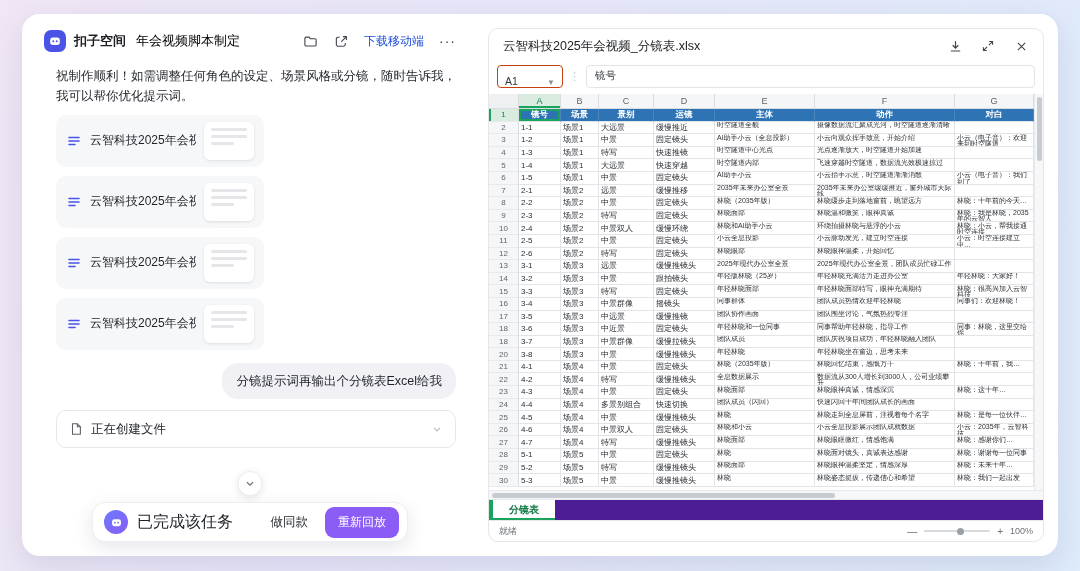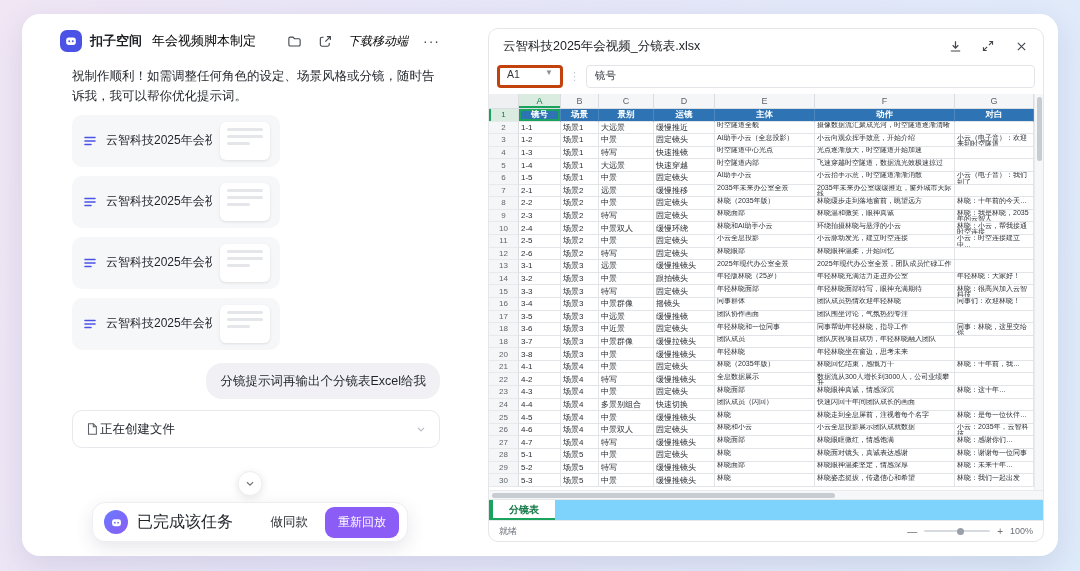--- a/index.html
+++ b/index.html
@@ -3,44 +3,44 @@
 <meta charset="utf-8">
 <style>
   *{margin:0;padding:0;box-sizing:border-box;}
   html,body{width:1080px;height:571px;overflow:hidden;}
   body{font-family:"Liberation Sans","DejaVu Sans",sans-serif;
        background:linear-gradient(105deg,#f0e6f4 0%,#e8e6f8 35%,#deebfa 100%);}
   .window{position:absolute;left:22px;top:14px;right:22px;bottom:15px;background:#fff;
           border-radius:18px;box-shadow:0 10px 30px rgba(80,80,140,.14);display:flex;overflow:hidden;}
 
   
-  .chat{width:456px;flex-shrink:0;display:flex;flex-direction:column;padding:10px 38px 14px;position:relative;min-width:0;}
+  .chat{width:456px;flex-shrink:0;display:flex;flex-direction:column;padding:10px 22px 14px;position:relative;min-width:0;}
   .chat-header{height:34px;display:flex;align-items:center;gap:8px;flex-shrink:0;}
   .logo{width:22px;height:22px;border-radius:7px;background:#4b53e6;display:flex;align-items:center;justify-content:center;flex-shrink:0;}
   .app-name{font-size:13px;font-weight:bold;color:#1c1f23;}
   .doc-title{font-size:13px;color:#000000;margin-left:2px;}
   .header-right{margin-left:auto;display:flex;align-items:center;gap:15px;color:#42464d;}
   .hicon{width:16px;height:16px;display:flex;align-items:center;justify-content:center;cursor:pointer;color:#42464d;}
-  .dl-label{font-size:12px;color:#000000;cursor:pointer;font-style:italic;}
+  .dl-label{font-size:12px;color:#1d4ed8;cursor:pointer;}
   .more{font-size:14px;color:#42464d;letter-spacing:1px;cursor:pointer;}
 
   .messages{flex:1;min-height:0;overflow:hidden;padding-top:8px;font-size:12.5px;color:#1f2329;line-height:1.6;margin-left:12px;}
   .intro{margin-bottom:8px;}
   .file-card{width:208px;background:#f6f7f9;border-radius:10px;padding:8px 10px;display:flex;align-items:center;gap:8px;
              margin:9px 0;height:52px;overflow:hidden;cursor:pointer;}
   .file-name{font-size:12px;color:#1f2329;white-space:nowrap;overflow:hidden;}
   .file-thumb{margin-left:auto;width:50px;height:38px;background:#fff;border-radius:6px;flex-shrink:0;
               box-shadow:0 1px 3px rgba(0,0,0,.10);padding:6px 7px;display:flex;flex-direction:column;gap:4px;}
   .file-thumb i{display:block;height:3px;background:#e4e6ea;border-radius:2px;}
   .file-thumb i:last-child{width:65%;}
   .user-msg{margin:13px 0 9px auto;background:#f1f1f5;border-radius:16px;padding:8px 14px;font-size:12.5px;
             width:fit-content;max-width:330px;color:#1f2329;}
   .reply{margin:4px 0 0;}
   .task-card{margin-top:11px;border:1px solid #e7e8ec;border-radius:10px;height:38px;display:flex;align-items:center;
-             gap:1px;padding:0 12px;font-size:12.5px;color:#1f2329;cursor:pointer;}
+             gap:8px;padding:0 12px;font-size:12.5px;color:#1f2329;cursor:pointer;}
   .task-card .chev{margin-left:auto;color:#b9bdc5;display:flex;}
 
   .scroll-down{position:absolute;left:50%;transform:translateX(-50%);bottom:60px;width:25px;height:25px;border-radius:50%;
                background:#fff;border:1px solid #ebedf0;box-shadow:0 2px 8px rgba(0,0,0,.10);display:flex;align-items:center;
                justify-content:center;color:#6b7075;cursor:pointer;z-index:3;}
   .footer-bar{flex-shrink:0;margin:6px auto 0;width:316px;height:40px;background:#fff;border:1px solid #edeef2;border-radius:13px;
               box-shadow:0 6px 18px rgba(60,60,100,.12);display:flex;align-items:center;gap:9px;padding:0 8px 0 11px;}
   .avatar{width:24px;height:24px;border-radius:50%;background:linear-gradient(135deg,#6a7bff,#8a5cf6);display:flex;
           align-items:center;justify-content:center;flex-shrink:0;}
   .footer-status{font-size:16px;color:#1f2329;white-space:nowrap;}
@@ -49,21 +49,21 @@
   .btn-replay{background:#8b5cf6;color:#fff;font-size:12px;border:none;border-radius:9px;padding:7px 13px;cursor:pointer;
               font-family:inherit;}
 
   
   .excel-outer{flex:1;padding:14px 14px 14px 10px;min-width:0;}
   .excel{height:100%;border:1px solid #e4e6ea;border-radius:10px;display:flex;flex-direction:column;overflow:hidden;background:#fff;}
   .x-header{height:34px;display:flex;align-items:center;padding:0 14px;flex-shrink:0;justify-content:flex-end;}
   .x-title{font-size:12.5px;color:#1c1f23;white-space:nowrap;overflow:hidden;}
   .x-icons{margin-left:auto;display:flex;align-items:center;gap:17px;color:#5b6066;}
   .formula{height:24px;margin:1px 8px 6px;display:flex;align-items:center;gap:6px;flex-shrink:0;}
-  .cellref{width:66px;height:23px;border:3px solid #c2410c;border-radius:4px;display:flex;align-items:flex-start;
+  .cellref{width:66px;height:23px;border:1px solid #c2410c;border-radius:4px;display:flex;align-items:flex-end;
            justify-content:space-between;padding:0 7px;font-size:10.5px;color:#33373d;}
   .caret{font-size:8px;color:#8a8f96;}
   .fx-dots{color:#c3c7cd;font-size:11px;line-height:1;}
   .fx-input{flex:1;height:23px;border:1px solid #e2e4e8;border-radius:4px;font-size:10.5px;display:flex;
             align-items:center;padding:0 8px;color:#33373d;}
 
   .grid{flex:1;display:flex;min-height:0;}
   .grid-main{flex:1;min-width:0;display:flex;flex-direction:column;overflow:hidden;}
   .colhead-row{display:flex;height:15px;background:#f5f6f8;border-bottom:1px solid #d9dce0;flex-shrink:0;}
   .corner{width:30px;border-right:1px solid #d9dce0;background:#eef0f2;flex-shrink:0;}
@@ -79,21 +79,21 @@
          overflow:hidden;flex-shrink:0;display:flex;align-items:center;white-space:nowrap;}
   .hcell{background:#2e74b5;color:#fff;font-weight:bold;justify-content:center;font-size:8.5px;border-right-color:#4b86bf;}
   .sel{box-shadow:inset 0 0 0 2px #19a35c;}
   .wrap{display:block;white-space:normal;font-size:7px;line-height:6.2px;word-break:break-all;padding-top:0.5px;}
   .col-a{width:42px}.col-b{width:38px}.col-c{width:55px}.col-d{width:61px}.col-e{width:100px}.col-f{width:140px}
   .col-g{flex:1;min-width:0;}
   .vscroll{width:9px;background:#f6f7f8;border-left:1px solid #e8eaed;position:relative;flex-shrink:0;cursor:pointer;}
   .vthumb{position:absolute;top:3px;left:2px;width:5px;height:64px;background:#c7ccd3;border-radius:3px;}
   .hscroll{height:9px;background:#f6f7f8;border-top:1px solid #e8eaed;position:relative;flex-shrink:0;cursor:pointer;}
   .hthumb{position:absolute;left:3px;top:2px;height:5px;width:62%;background:#c7ccd3;border-radius:3px;}
-  .tabs{height:21px;border-top:1px solid #e6e8eb;display:flex;align-items:stretch;flex-shrink:0;background:#7dd3fc;}
+  .tabs{height:21px;border-top:1px solid #e6e8eb;display:flex;align-items:stretch;flex-shrink:0;background:#4c1d95;}
   .tab-accent{width:4px;background:#19a35c;}
   .tab{padding:0 16px;font-size:10px;color:#157a48;font-weight:bold;display:flex;align-items:center;
        background:#fff;box-shadow:inset 0 -2px 0 #19a35c;cursor:pointer;}
   .statusbar{height:21px;border-top:1px solid #e6e8eb;display:flex;align-items:center;padding:0 10px;font-size:9px;
              color:#6b7076;flex-shrink:0;}
   .zoom{margin-left:auto;display:flex;align-items:center;gap:7px;}
   .zoom-sign{font-size:10px;color:#6b7076;cursor:pointer;}
   .ztrack{width:66px;height:2px;background:#d7dade;position:relative;border-radius:1px;cursor:pointer;}
   .zknob{position:absolute;left:50%;top:-2.5px;width:7px;height:7px;border-radius:50%;background:#9aa0a8;}
   .zoom-val{font-size:9px;color:#6b7076;}

